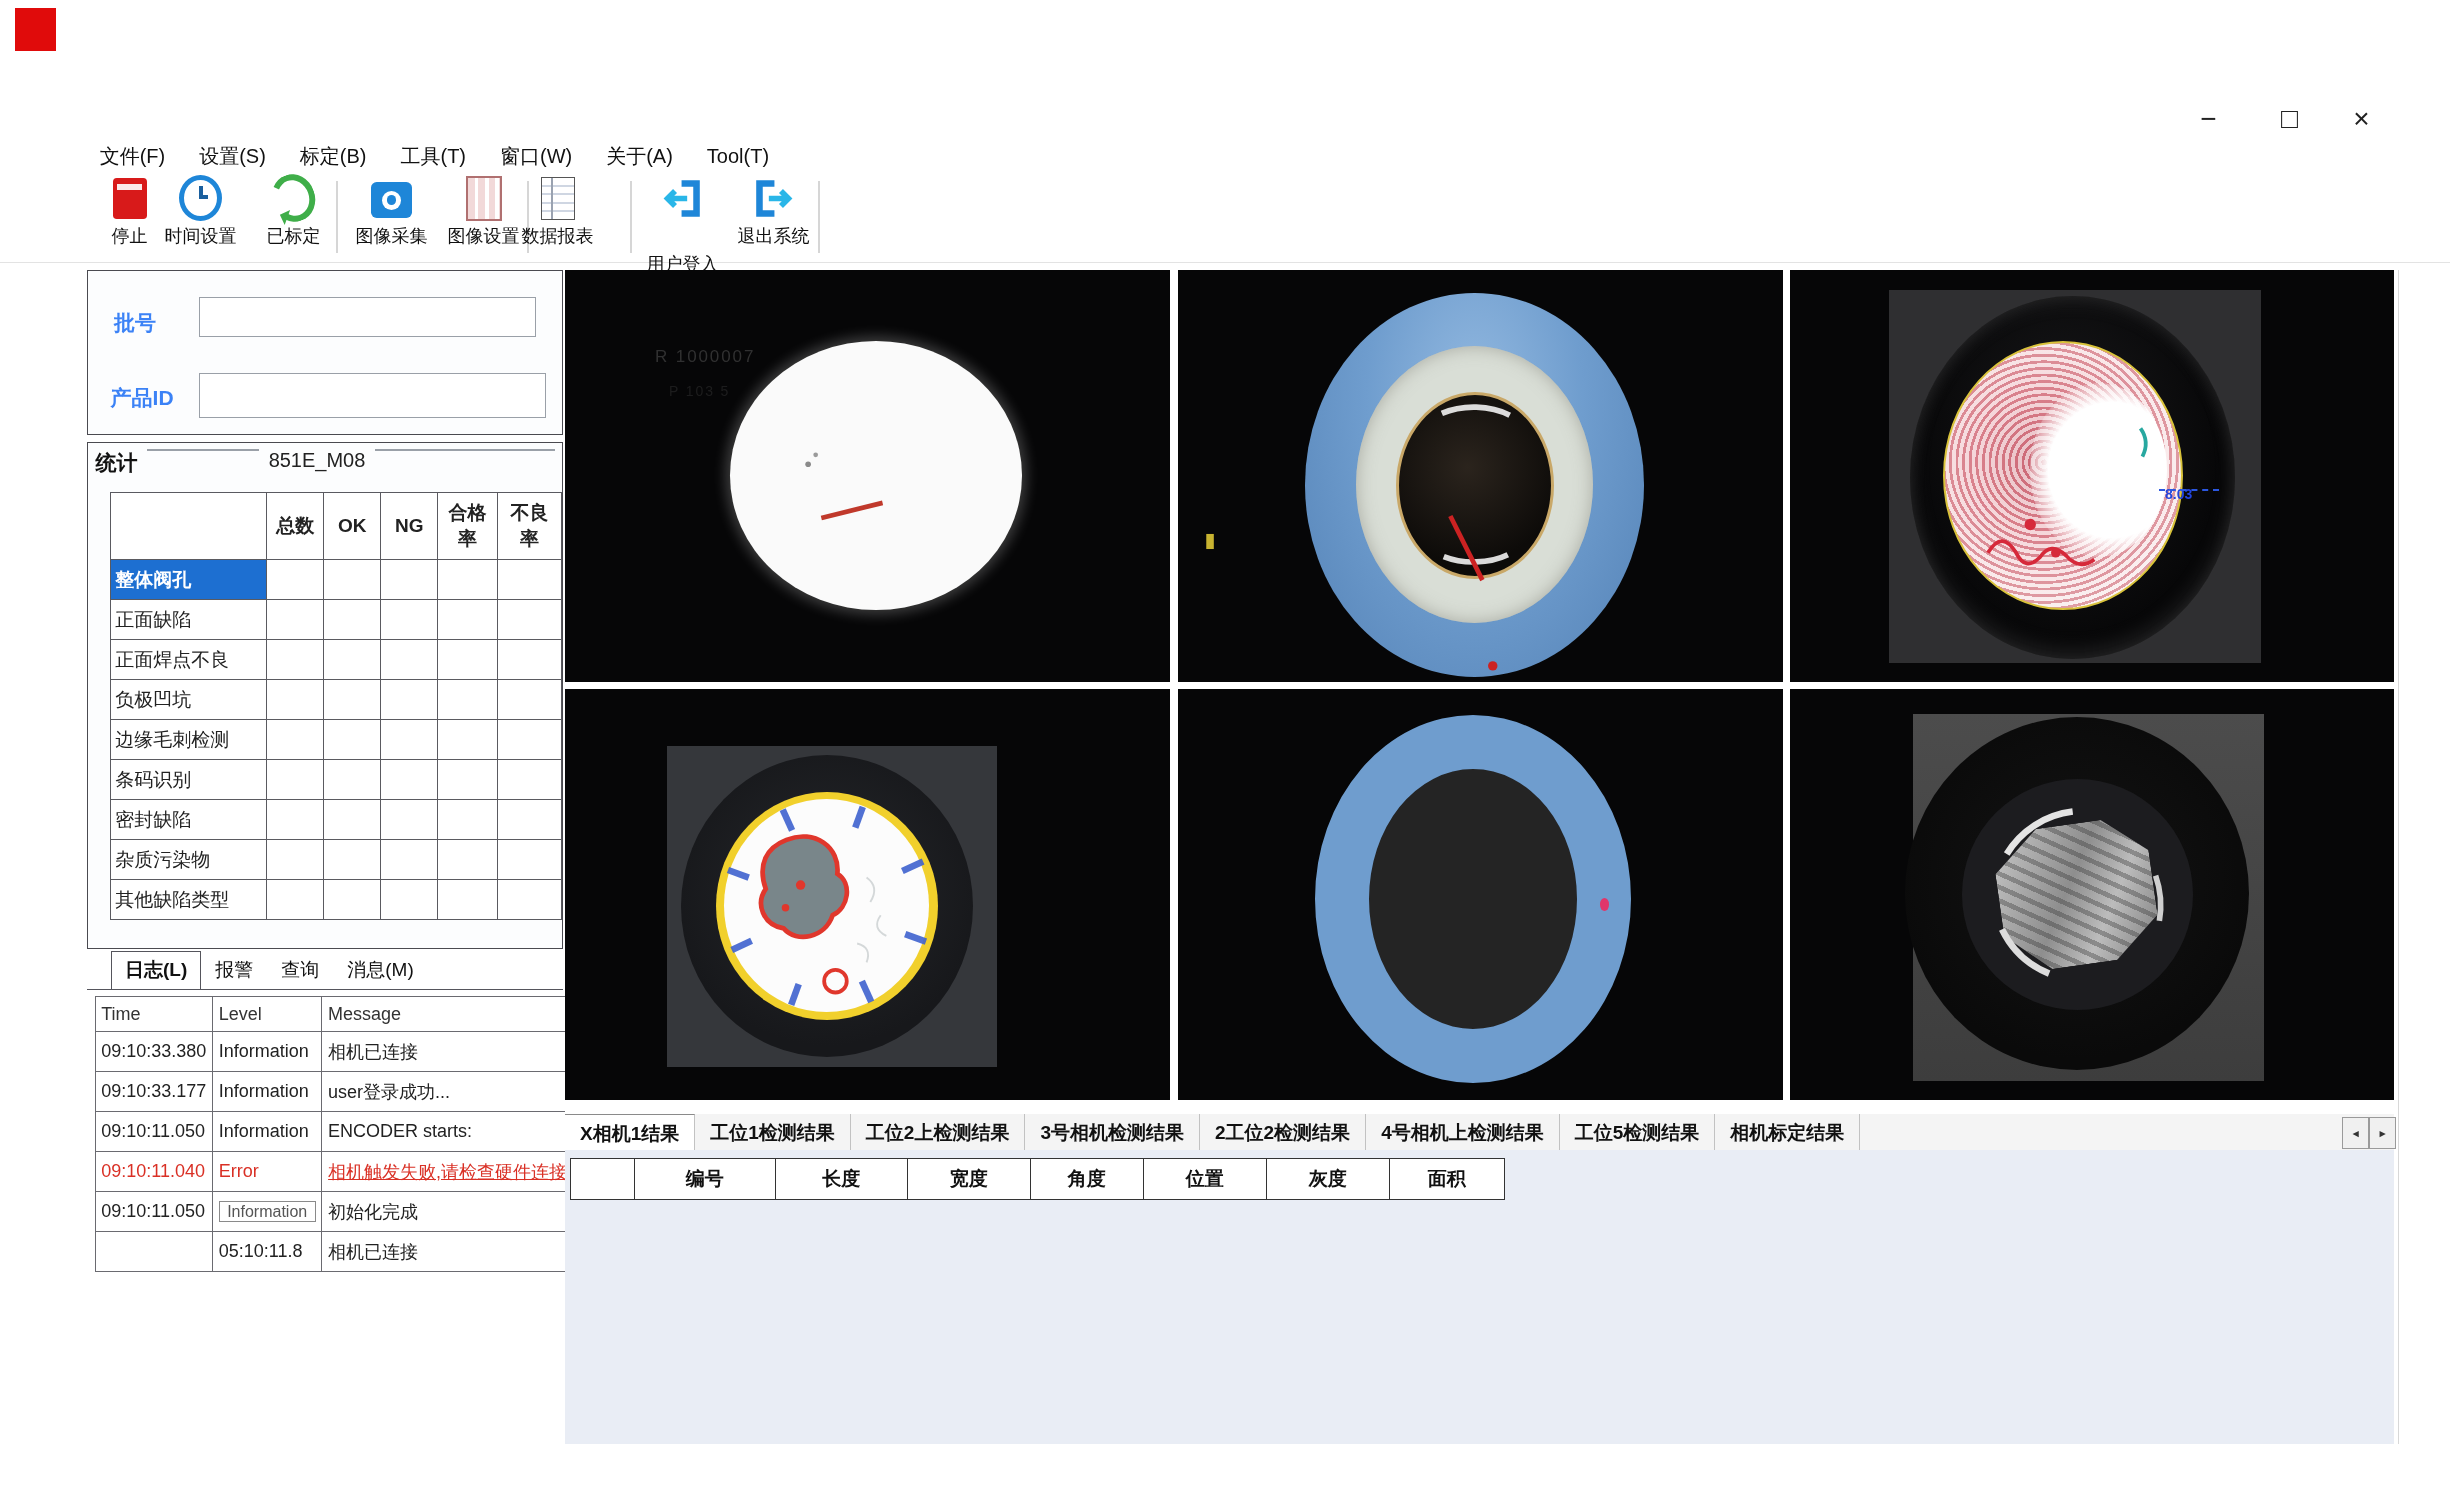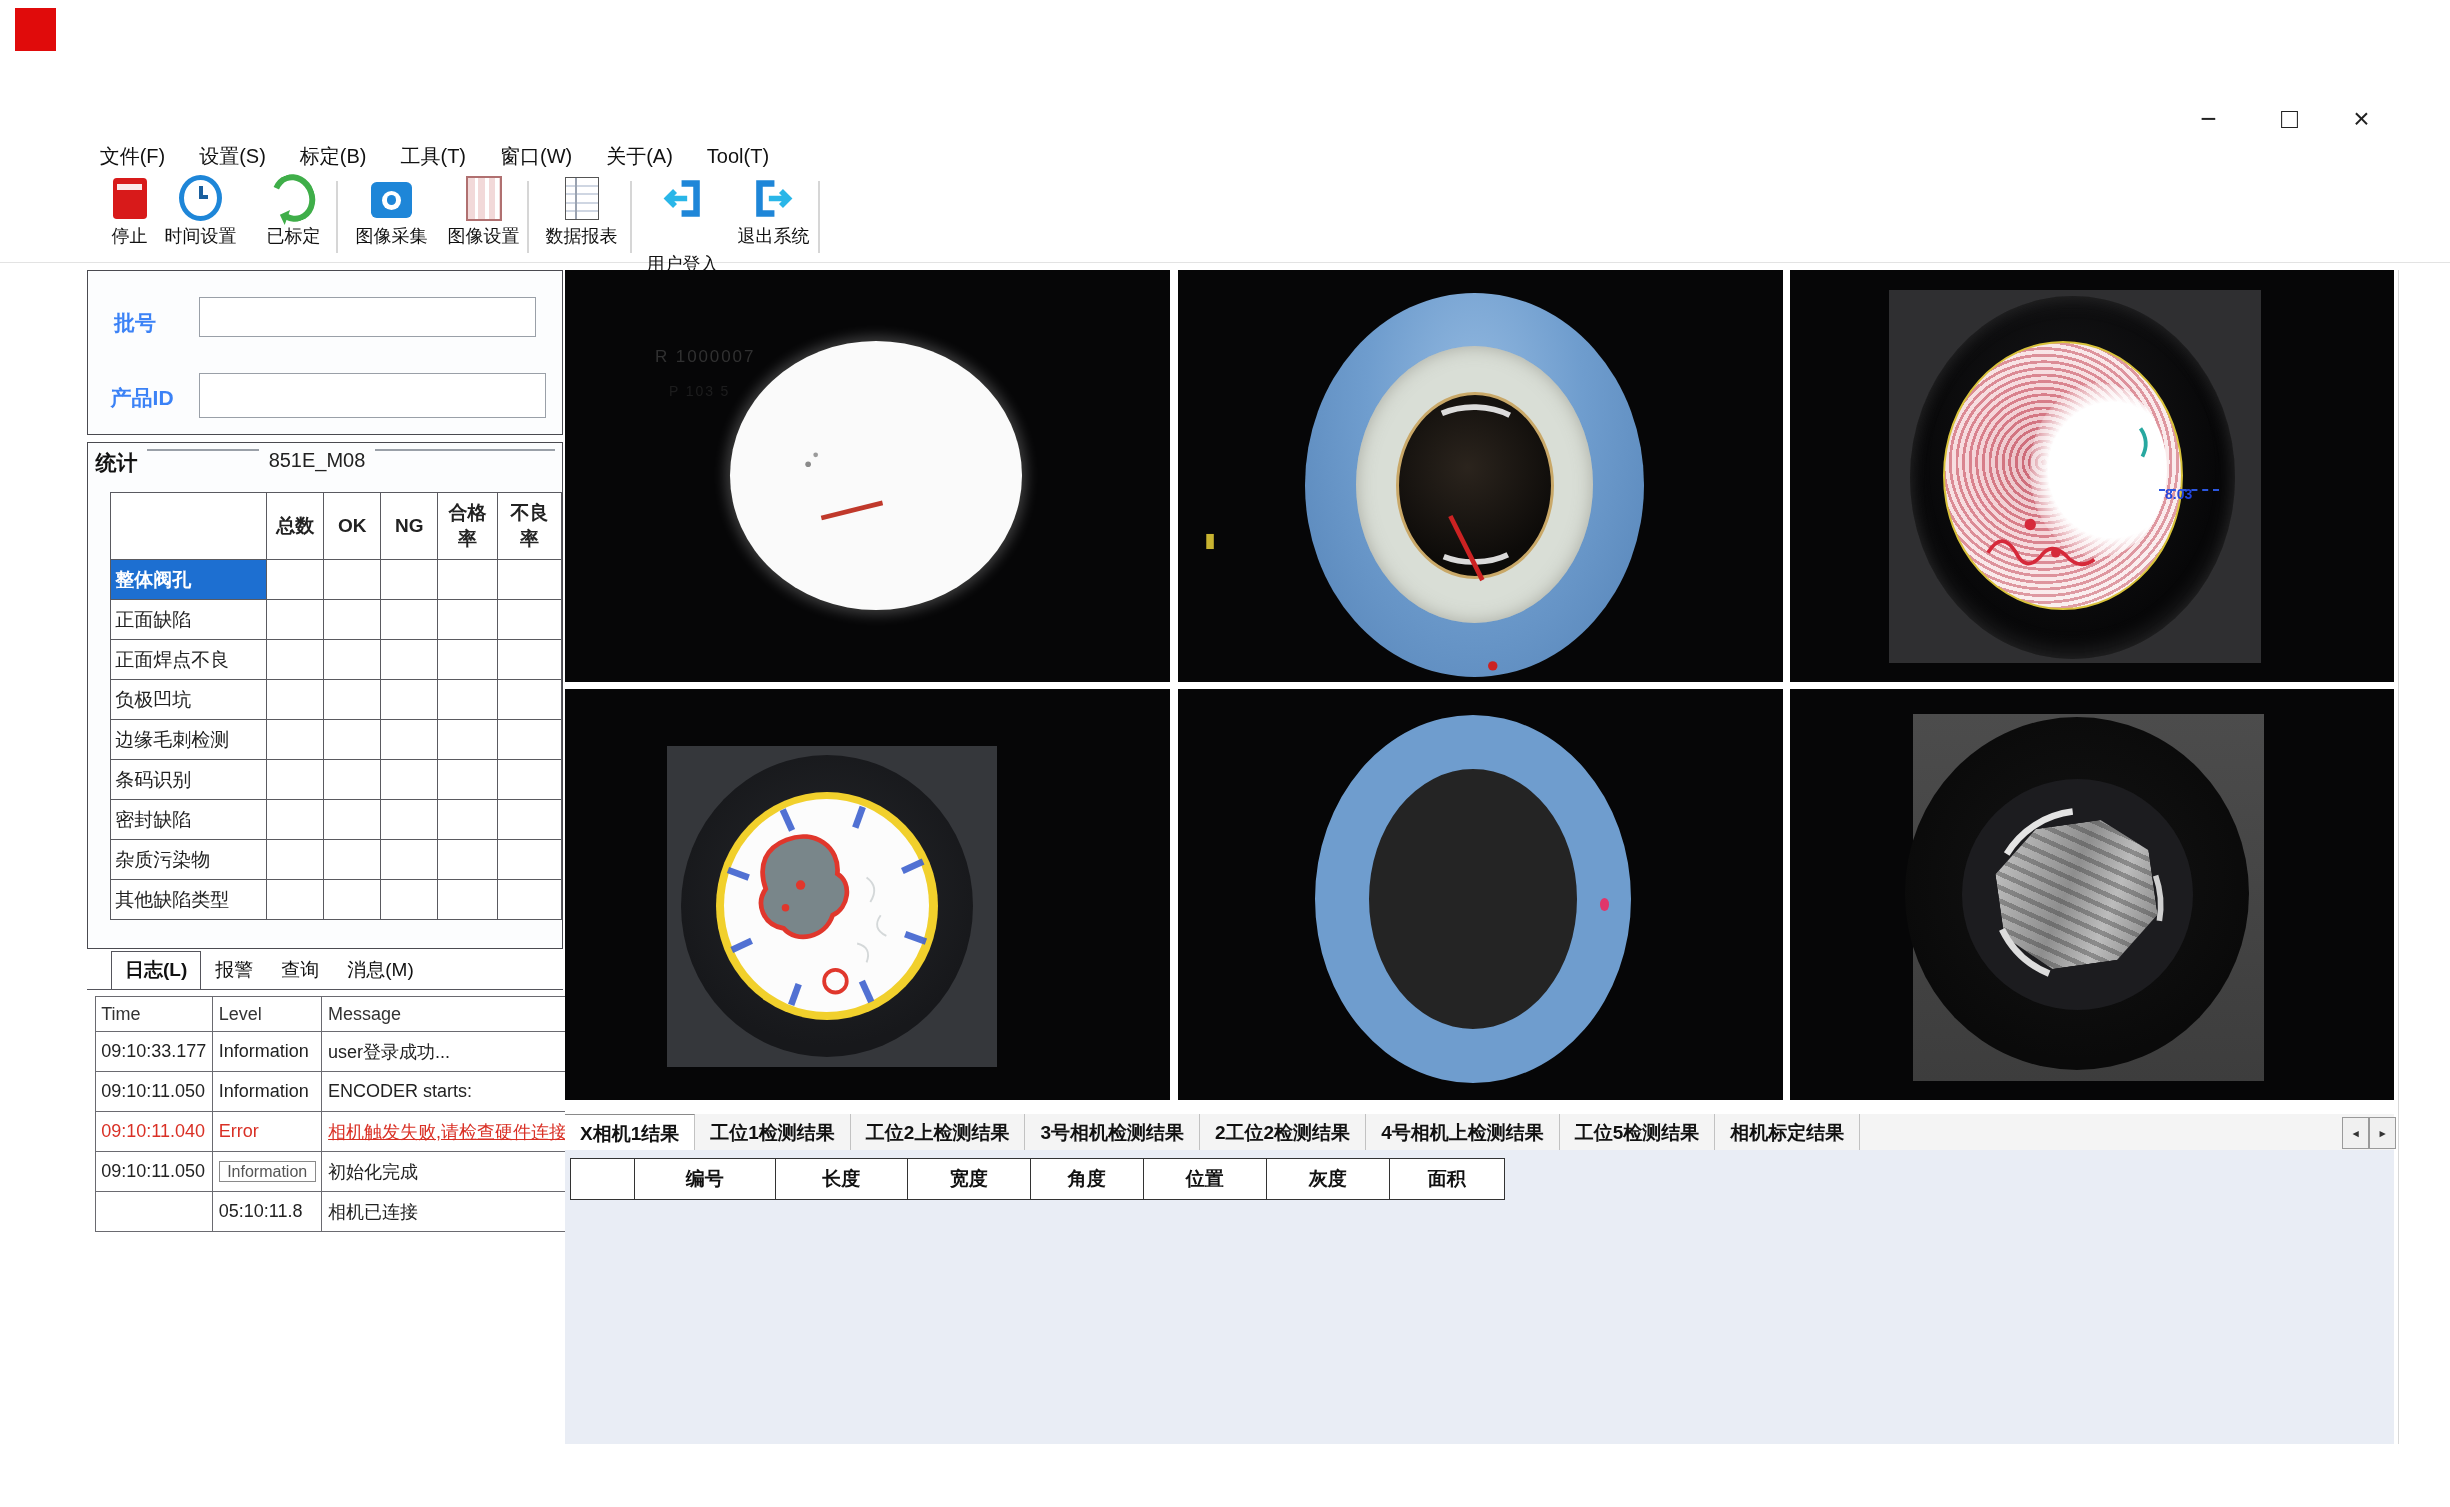--- a/index.html
+++ b/index.html
@@ -195,21 +195,21 @@
         </div>
       <div class="tlabel">图像采集</div>
     </div>
     <div class="tbtn" style="left:443px;">
       <div class="ticon">
           <div class="ic-report"></div>
         </div>
       <div class="tlabel">图像设置</div>
     </div>
     <div class="tsep" style="left:527px;"></div>
-    <div class="tbtn" style="left:541px;">
+    <div class="tbtn" style="left:517px;">
       <div class="ticon">
           <div class="ic-sheet"></div>
         </div>
       <div class="tlabel">数据报表</div>
     </div>
     <div class="tsep" style="left:630px;"></div>
     <div class="tbtn" style="left:642px;gap:28px;">
       <div class="ticon">
         <svg width="43" height="43" viewBox="0 0 46 46" style="position:static;">
           <path d="M22 7 h16 v32 h-16" stroke="#1e86d8" stroke-width="7" fill="none"></path>
@@ -353,20 +353,25 @@
             <col style="width:106px">
             <col style="width:226px">
           </colgroup>
         <tbody>
             <tr>
           <th>Time</th>
           <th>Level</th>
           <th>Message</th>
         </tr>
         <tr>
+          <td>09:10:33.380</td>
+              <td>Information</td>
+              <td class="msg">相机已连接</td>
+        </tr>
+        <tr>
           <td>09:10:33.177</td>
               <td>Information</td>
               <td class="msg">user登录成功...</td>
         </tr>
         <tr>
           <td>09:10:11.050</td>
               <td>Information</td>
               <td class="msg">ENCODER starts:</td>
         </tr>
         <tr class="err">

